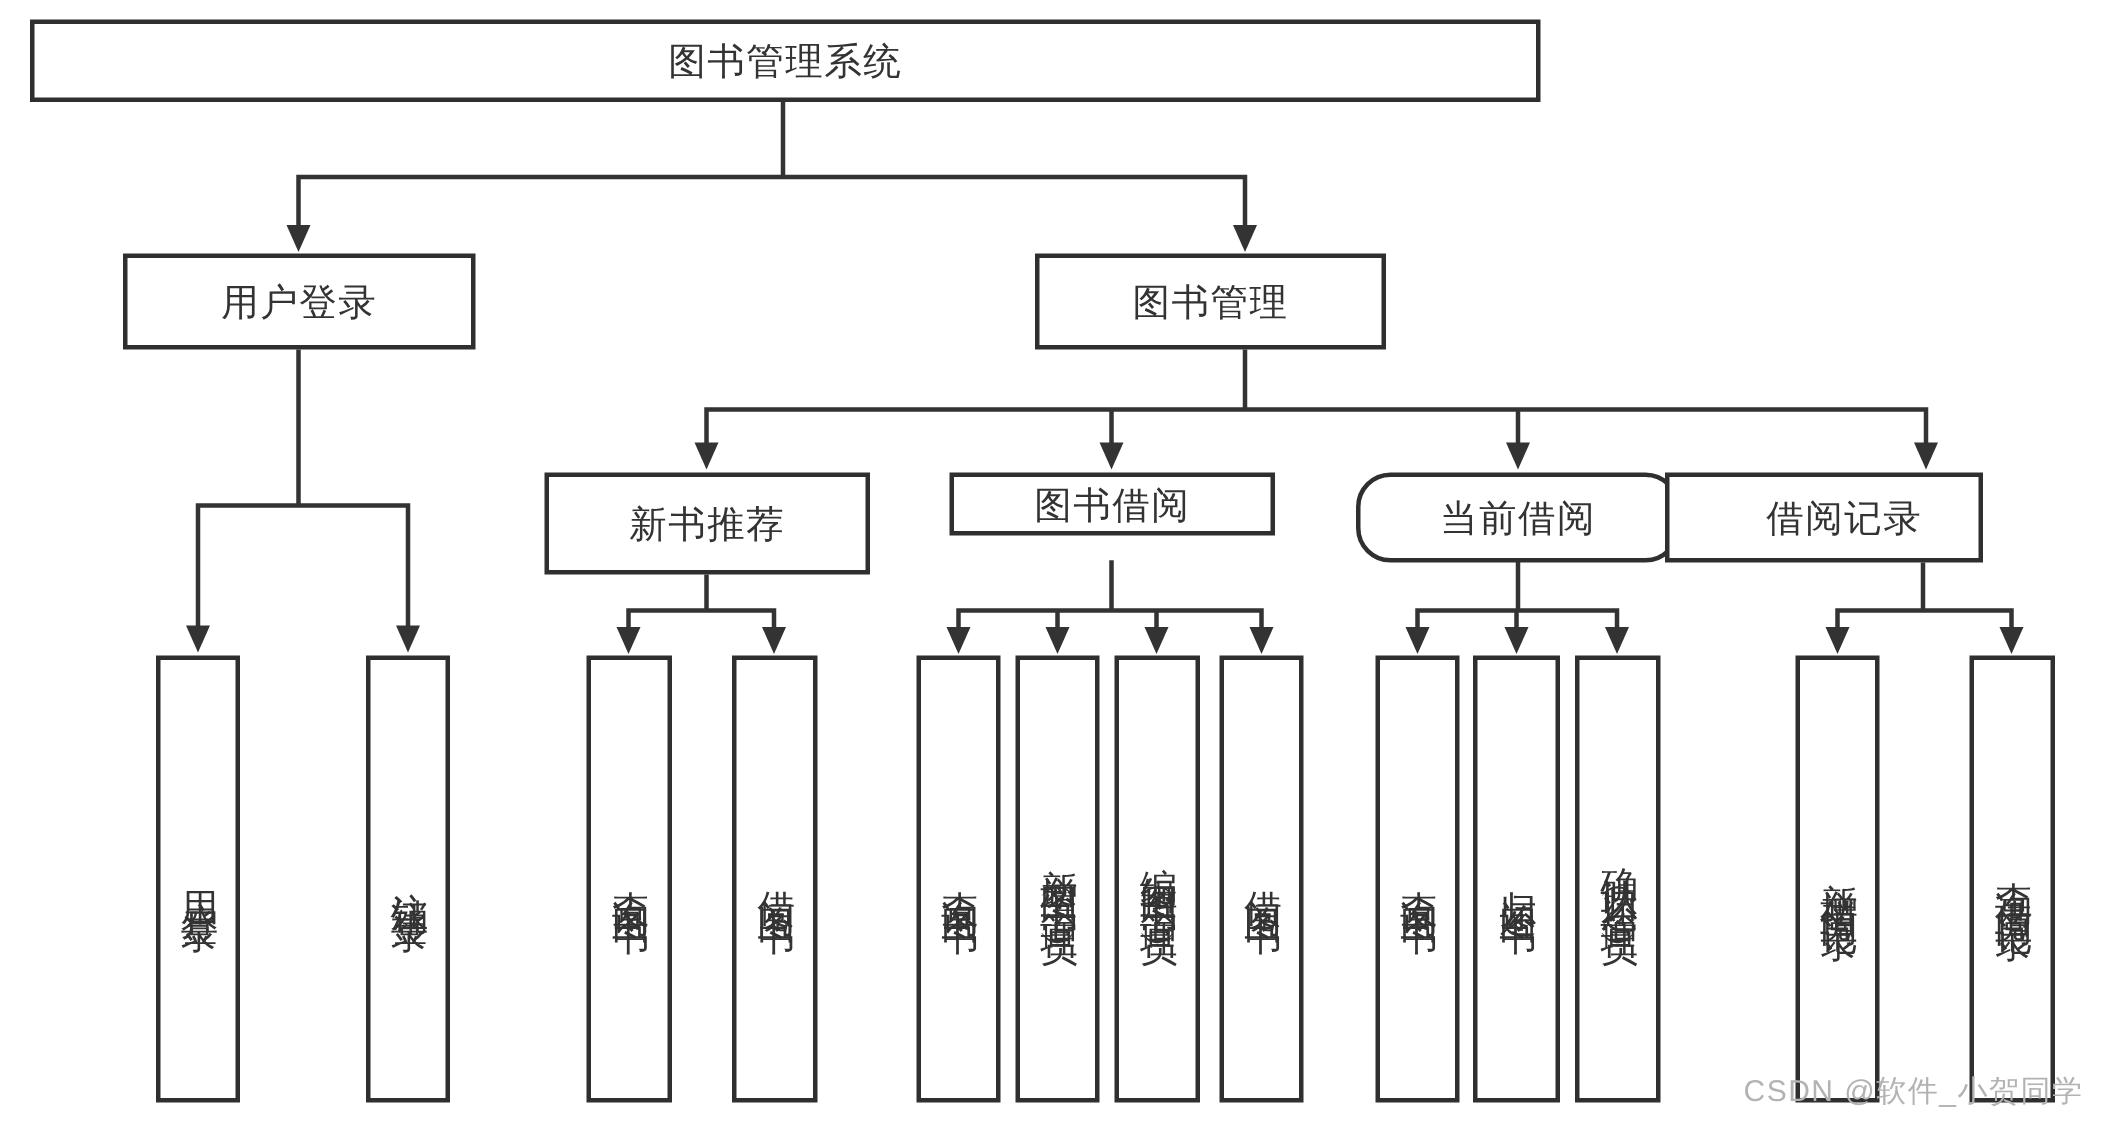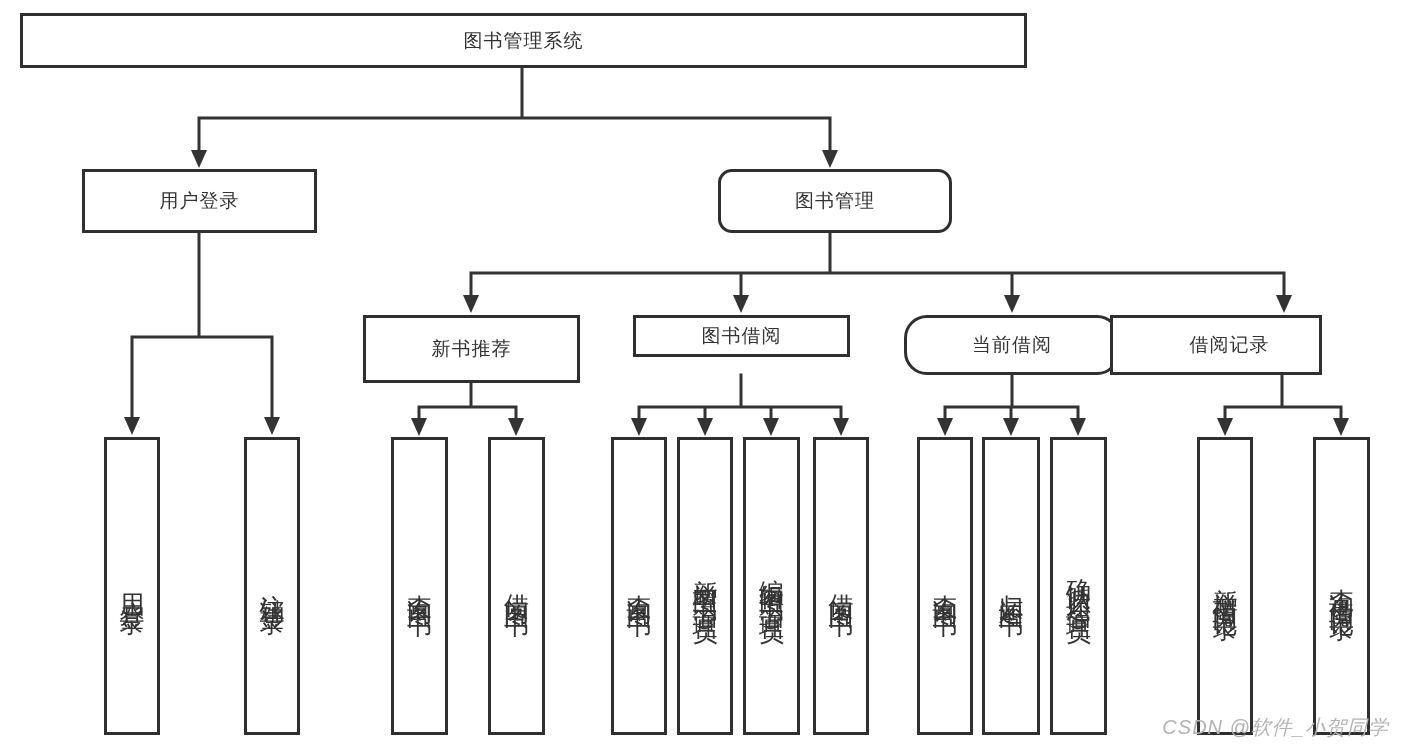--- a/index.html
+++ b/index.html
@@ -15,37 +15,36 @@
   .node {
     position: absolute;
     box-sizing: border-box;
     background: #ffffff;
     border: 3px solid #2f2f2f;
     display: flex;
     align-items: center;
     justify-content: center;
     text-align: center;
   }
-  .hnode { font-size: 19px; letter-spacing: 1px; }
+  .hnode { font-size: 25px; letter-spacing: 1px; }
   .vnode .vtext {
     writing-mode: vertical-rl;
     text-orientation: mixed;
     font-size: 25px;
     letter-spacing: 6px;
     line-height: 1;
     white-space: nowrap;
   }
   .watermark {
     position: absolute;
     right: 16px;
     bottom: 6px;
     font-size: 20px;
     color: #b3b3b3;
     letter-spacing: 1px;
-    font-style: italic;
   }
 </style>
 </head>
 <body>
 
 <div id="canvas">
 
   <svg class="connectors" width="1405" height="747" viewBox="0 0 1405 747">
     <path fill="none" stroke="#333333" stroke-width="3" stroke-linecap="square" d="M522,66 V118 M199,118 H830 M199,118 V152 M830,118 V152
          M199,233 V337 M132,337 H272 M132,337 V419 M272,337 V419
@@ -77,21 +76,21 @@
     </g>
   </svg>
 
   <div class="node hnode" style="left:20px; top:13px; width:1007px; height:55px;">
     <span>图书管理系统</span>
   </div>
 
   <div class="node hnode" style="left:82px; top:169px; width:235px; height:64px;">
     <span>用户登录</span>
   </div>
-  <div class="node hnode" style="left:718px; top:169px; width:234px; height:64px;border-radius:14px;">
+  <div class="node hnode" style="left:690px; top:169px; width:234px; height:64px;">
     <span>图书管理</span>
   </div>
 
   <div class="node hnode" style="left:363px; top:315px; width:217px; height:68px;">
     <span>新书推荐</span>
   </div>
   <div class="node hnode" style="left:633px; top:315px; width:217px; height:42px;">
     <span>图书借阅</span>
   </div>
   <div class="node hnode" style="left:904px; top:315px; width:216px; height:60px;border-radius:23px;">

